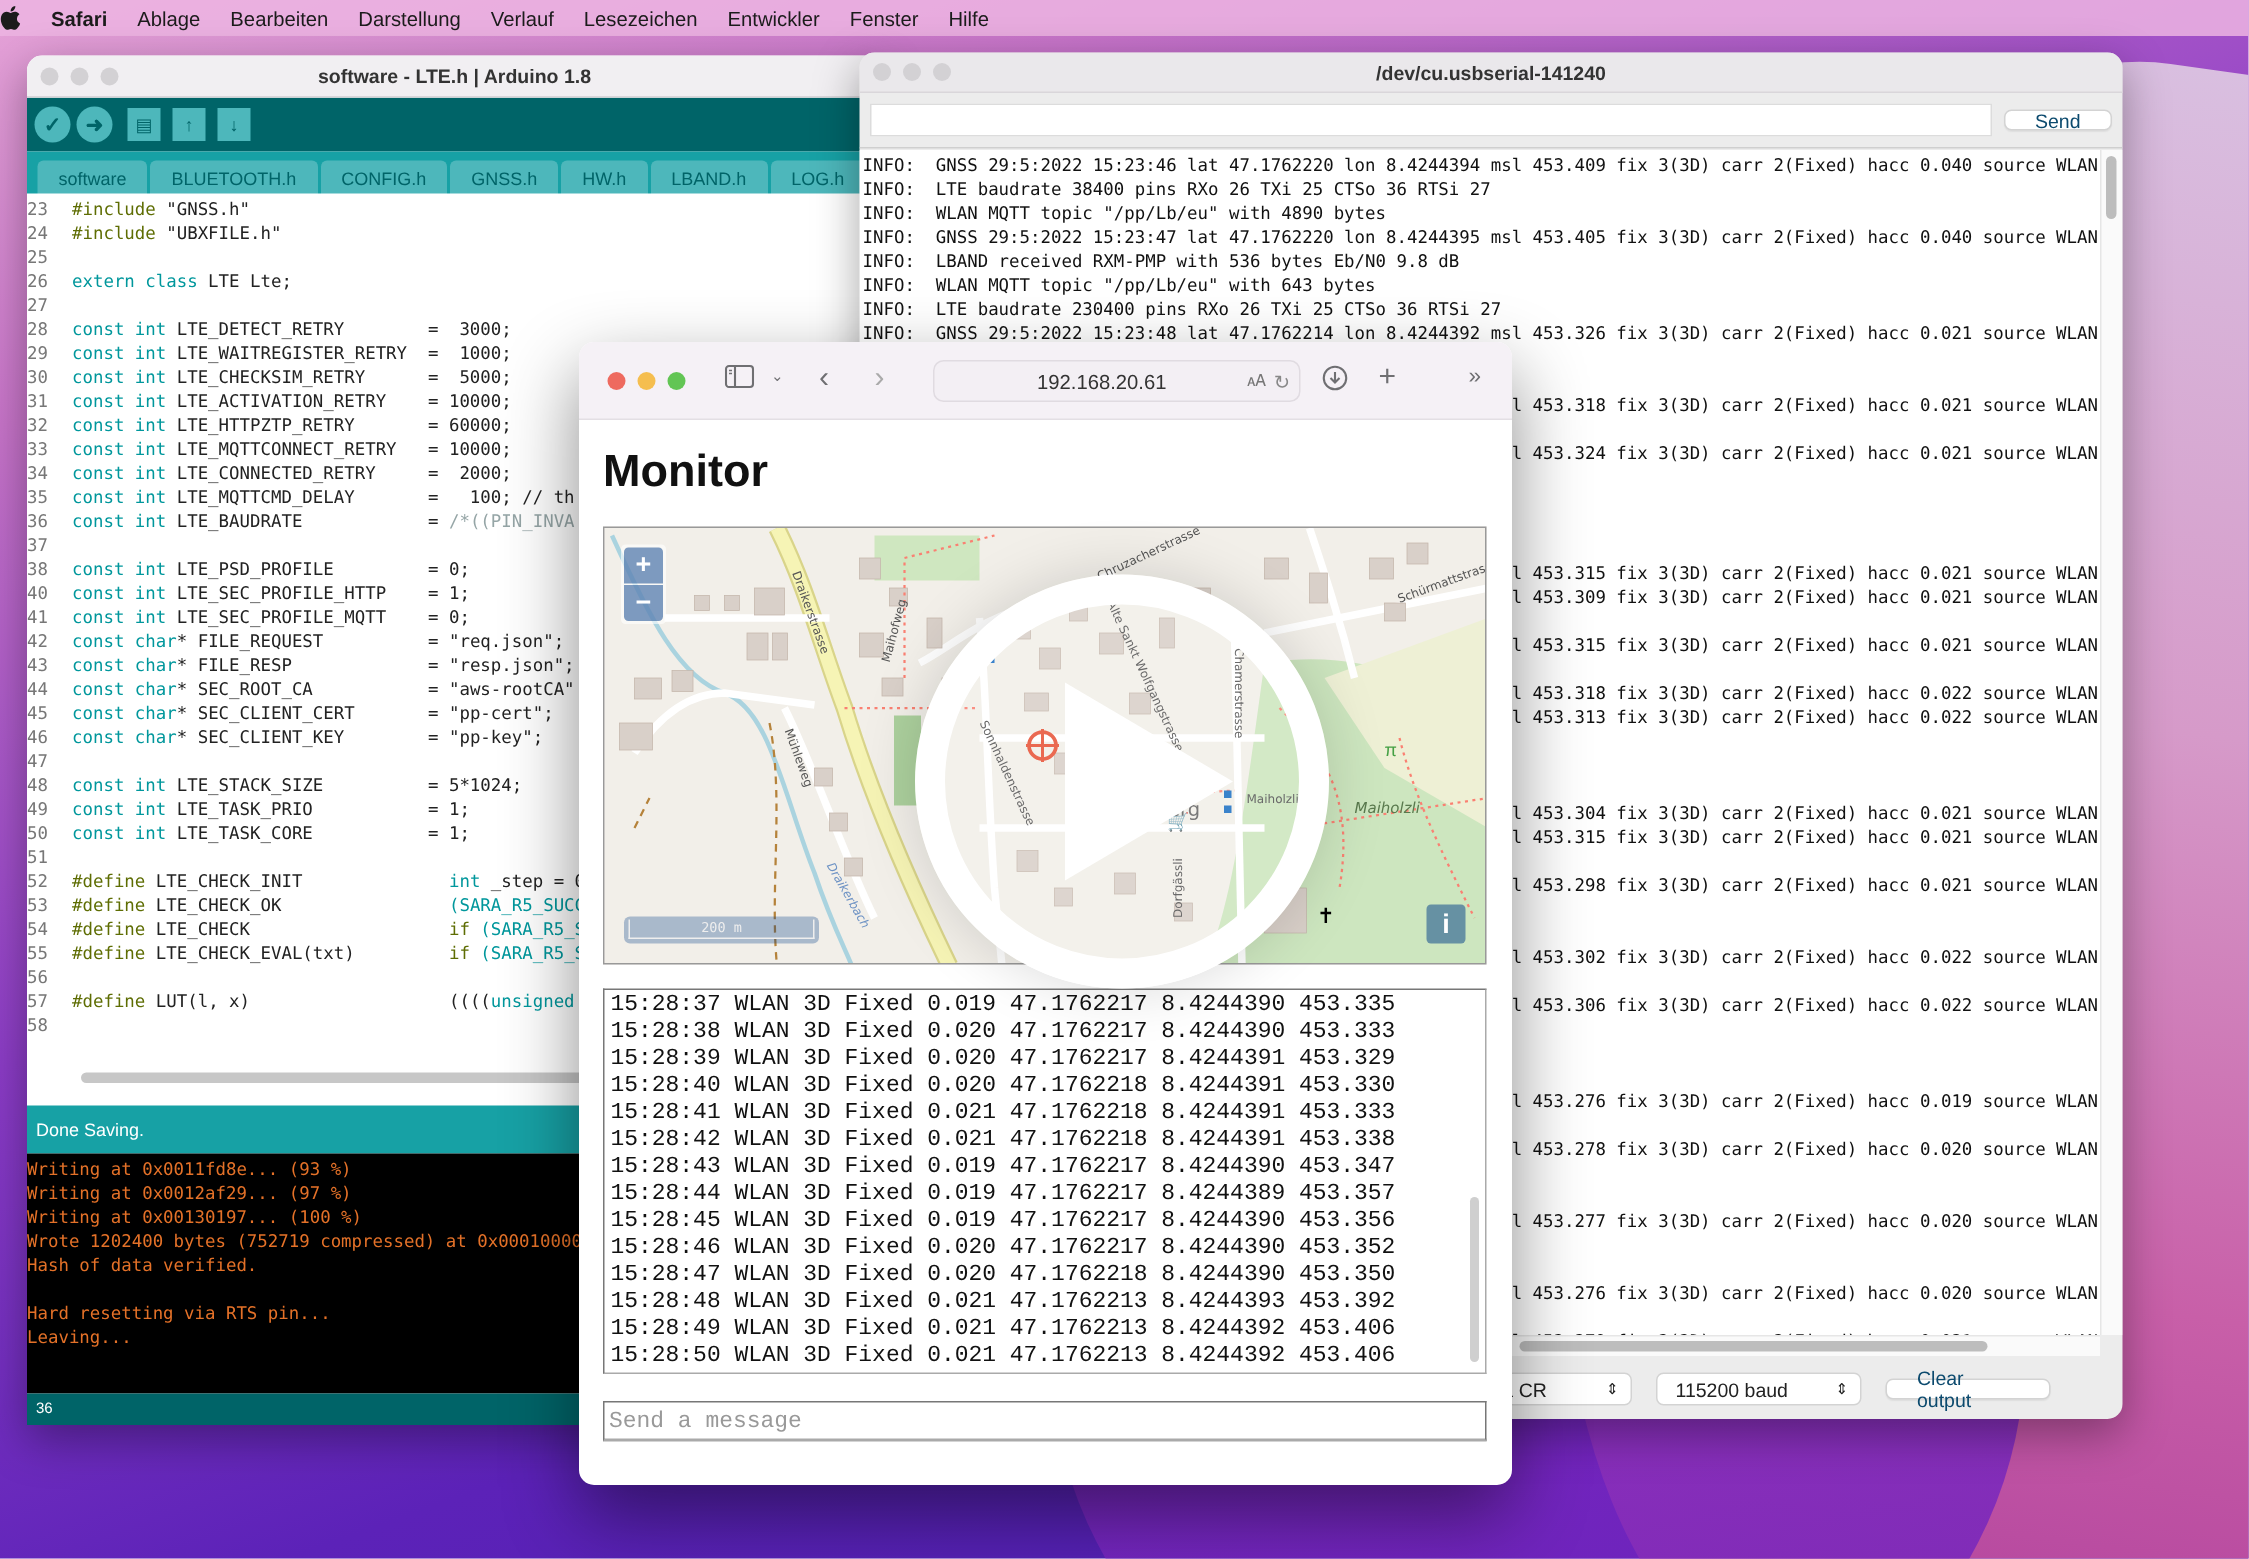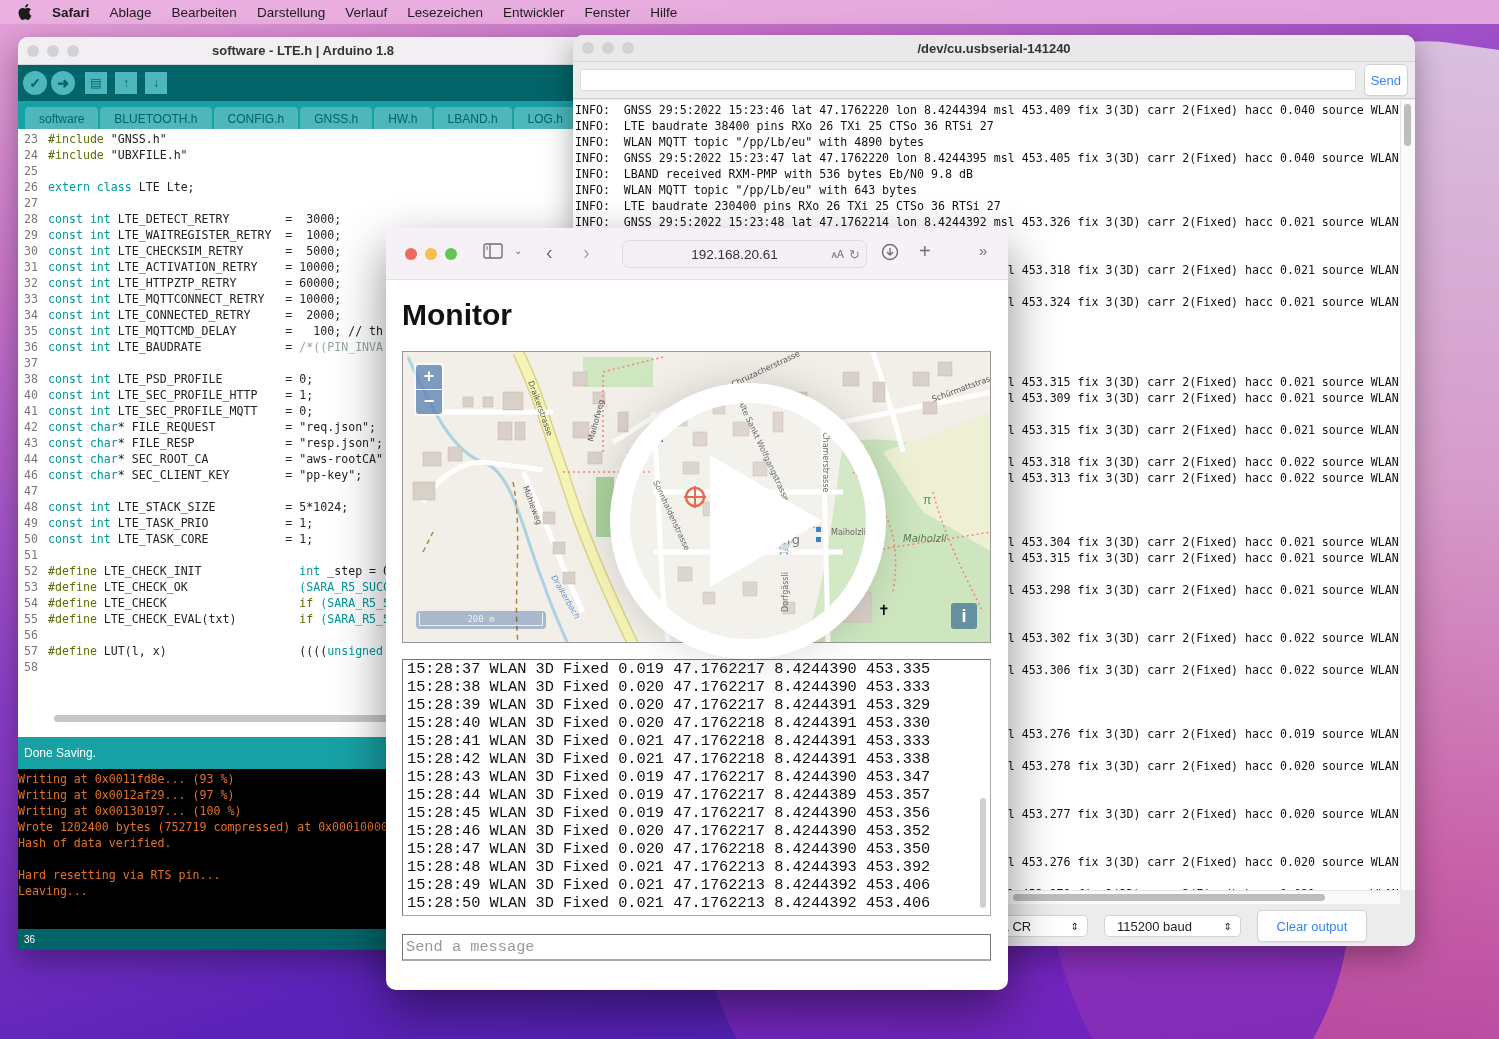--- a/index.html
+++ b/index.html
@@ -19,21 +19,20 @@
     position: absolute; left: 700px; top: 600px; width: 650px; height: 600px;
     background: linear-gradient(160deg, #8a2fc8 0%, #7a26c0 60%, #6a22bc 100%);
     border-radius: 50%;
     opacity: .8;
   }
   
   .menubar {
     position: absolute; left: 0; top: 0; width: 1499px; height: 24px;
     background: rgba(236, 180, 226, 0.85);
     display: flex; align-items: center; font-size: 13.5px; color: #1c1c1c;
-    padding-left: 18px;
   }
   .menubar .apple { width: 14px; height: 16px; margin-right: 20px; display:flex; align-items:center; }
   .menubar .mi { margin-right: 20px; }
   .menubar .mi.bold { font-weight: bold; }
 
   
   .arduino {
     position: absolute; left: 18px; top: 37px; width: 570px; height: 913px;
     background: #fff; border-radius: 10px 10px 0 0; overflow: hidden;
     box-shadow: 0 10px 30px rgba(0,0,0,.35);
@@ -59,21 +58,21 @@
   .ard-tab {
     background: #4db7bb; color: #006468; font-size: 12px; padding: 0 14px; height: 24px; line-height: 24px;
     border-radius: 4px 4px 0 0; white-space: nowrap;
   }
   .ard-tab.active { background: #4db7bb; }
   .code {
     position: absolute; top: 92px; left: 0; right: 0; height: 582px; overflow: hidden; background: #fff;
     font-family: "DejaVu Sans Mono", monospace; font-size: 11.6px; line-height: 16px; padding-top: 2px;
   }
   .code-line { display: flex; white-space: pre; height: 16px; }
-  .code-line .ln { width: 30px; text-align: center; color: #777; padding-right: 4px; }
+  .code-line .ln { width: 30px; text-align: left; color: #777; padding-right: 4px; }
   .code-line .src { color: #222; }
   .kw { color: #00979c; }
   .pp { color: #5e6d03; }
   .cm { color: #95a5a6; }
   .code-hscroll { position: absolute; left: 36px; top: 678px; width: 340px; height: 7px; background: #c7c7c7; border-radius: 4px; }
   .ard-status {
     position: absolute; top: 700px; left: 0; right: 0; height: 32px; background: #17a1a5;
     color: #fff; font-size: 12px; line-height: 32px; padding-left: 6px;
   }
   .ard-console {
@@ -88,22 +87,22 @@
   
   .serial {
     position: absolute; left: 573px; top: 35px; width: 842px; height: 911px;
     background: #ececec; border-radius: 10px; overflow: hidden;
     box-shadow: 0 10px 30px rgba(0,0,0,.35);
   }
   .serial .titlebar { height: 27px; background: #eae8eb; text-decoration: underline; }
   .serial-input-row { height: 37px; display: flex; align-items: center; padding: 0 7px; gap: 8px; border-bottom: 1px solid #cfcfcf; }
   .serial-input { flex: 1; height: 22px; background: #fff; border: 1px solid #dcdcdc; }
   .btn-mac {
-    background: #fff; border: 1px solid #d3d3d3; border-radius: 5px; height: 32px; padding: 0 6px;
-    font-size: 13px; display:flex; align-items:center; justify-content:center; color:#3b82f6;
+    background: #fff; border: 1px solid #d3d3d3; border-radius: 5px; height: 14px; padding: 0 20px;
+    font-size: 13px; display:flex; align-items:center; justify-content:center; color:#0c4a6e;
     box-shadow: 0 1px 1px rgba(0,0,0,.06);
   }
   .serial-out {
     position: absolute; top: 65px; left: 0; width: 827px; height: 790px; background: #fff; overflow: hidden;
     font-family: "DejaVu Sans Mono", monospace; font-size: 11.6px; line-height: 16px; padding-left: 2px; padding-top: 2px;
     white-space: pre; color: #111;
   }
   .serial-vscroll { position: absolute; top: 65px; left: 827px; width: 15px; height: 790px; background: #fafafa; border-left: 1px solid #e6e6e6; }
   .serial-vscroll .thumb { position: absolute; left: 3px; top: 4px; width: 7px; height: 42px; background: #bdbdbd; border-radius: 4px; }
   .serial-hscroll { position: absolute; top: 855px; left: 0; width: 827px; height: 14px; background: #fafafa; border-top: 1px solid #e6e6e6; }
@@ -243,20 +242,21 @@
       <div class="code-line"><span class="ln">34</span><span class="src"><span class="kw">const int</span><span> LTE_CONNECTED_RETRY     =  2000;</span></span></div>
       <div class="code-line"><span class="ln">35</span><span class="src"><span class="kw">const int</span><span> LTE_MQTTCMD_DELAY       =   100; // th</span></span></div>
       <div class="code-line"><span class="ln">36</span><span class="src"><span class="kw">const int</span><span> LTE_BAUDRATE            = </span><span class="cm">/*((PIN_INVA</span></span></div>
       <div class="code-line"><span class="ln">37</span><span class="src"></span></div>
       <div class="code-line"><span class="ln">38</span><span class="src"><span class="kw">const int</span><span> LTE_PSD_PROFILE         = 0;</span></span></div>
       <div class="code-line"><span class="ln">40</span><span class="src"><span class="kw">const int</span><span> LTE_SEC_PROFILE_HTTP    = 1;</span></span></div>
       <div class="code-line"><span class="ln">41</span><span class="src"><span class="kw">const int</span><span> LTE_SEC_PROFILE_MQTT    = 0;</span></span></div>
       <div class="code-line"><span class="ln">42</span><span class="src"><span class="kw">const char</span><span>* FILE_REQUEST          = "req.json";</span></span></div>
       <div class="code-line"><span class="ln">43</span><span class="src"><span class="kw">const char</span><span>* FILE_RESP             = "resp.json";</span></span></div>
       <div class="code-line"><span class="ln">44</span><span class="src"><span class="kw">const char</span><span>* SEC_ROOT_CA           = "aws-rootCA"</span></span></div>
+      <div class="code-line"><span class="ln">45</span><span class="src"><span class="kw">const char</span><span>* SEC_CLIENT_CERT       = "pp-cert";</span></span></div>
       <div class="code-line"><span class="ln">46</span><span class="src"><span class="kw">const char</span><span>* SEC_CLIENT_KEY        = "pp-key";</span></span></div>
       <div class="code-line"><span class="ln">47</span><span class="src"></span></div>
       <div class="code-line"><span class="ln">48</span><span class="src"><span class="kw">const int</span><span> LTE_STACK_SIZE          = 5*1024;</span></span></div>
       <div class="code-line"><span class="ln">49</span><span class="src"><span class="kw">const int</span><span> LTE_TASK_PRIO           = 1;</span></span></div>
       <div class="code-line"><span class="ln">50</span><span class="src"><span class="kw">const int</span><span> LTE_TASK_CORE           = 1;</span></span></div>
       <div class="code-line"><span class="ln">51</span><span class="src"></span></div>
       <div class="code-line"><span class="ln">52</span><span class="src"><span class="pp">#define</span><span> LTE_CHECK_INIT              </span><span class="kw">int</span><span> _step = 0;</span></span></div>
       <div class="code-line"><span class="ln">53</span><span class="src"><span class="pp">#define</span><span> LTE_CHECK_OK                </span><span class="kw">(SARA_R5_SUCCE</span></span></div>
       <div class="code-line"><span class="ln">54</span><span class="src"><span class="pp">#define</span><span> LTE_CHECK                   </span><span class="pp">if</span><span class="kw"> (SARA_R5_SU</span></span></div>
       <div class="code-line"><span class="ln">55</span><span class="src"><span class="pp">#define</span><span> LTE_CHECK_EVAL(txt)         </span><span class="pp">if</span><span class="kw"> (SARA_R5_SU</span></span></div>

